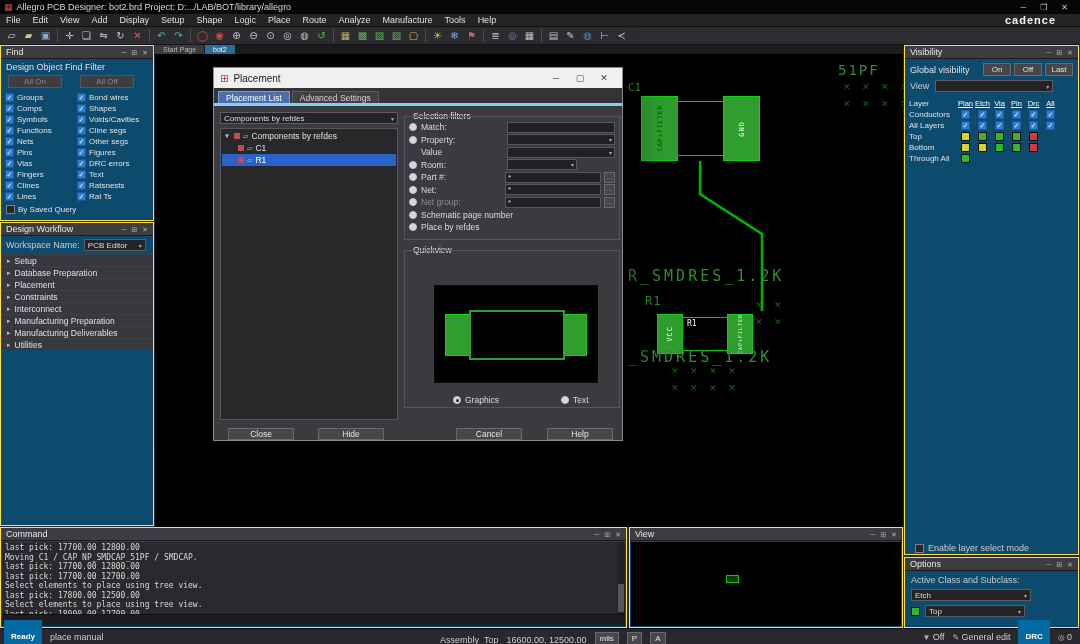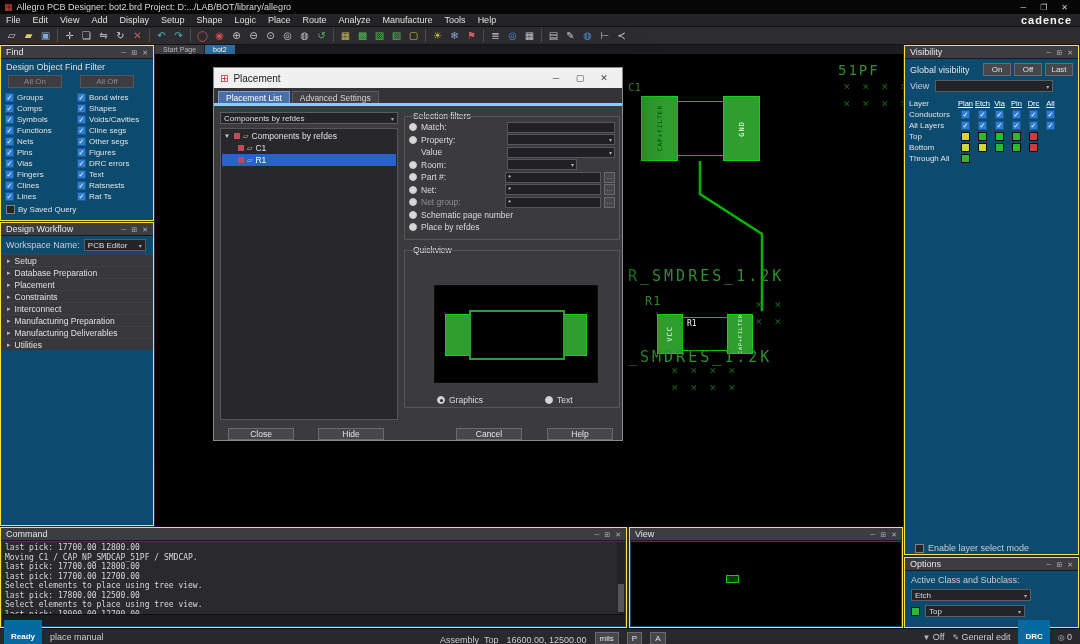--- a/index.html
+++ b/index.html
@@ -8,21 +8,21 @@
   #root{position:relative;width:1080px;height:644px;background:#29292c;overflow:hidden}
 
   
   #titlebar{position:absolute;left:0;top:0;width:1080px;height:14px;background:#060606;
     display:flex;align-items:center;gap:4px;padding:0 4px;color:#d8d8d8;font-size:9px}
   #titlebar .appicon{color:#d04545;font-size:9px;line-height:14px}
   #titlebar .wctrl{margin-left:auto;display:flex;gap:14px;padding-right:8px;color:#cfcfcf;font-size:8px}
   #menubar{position:absolute;left:0;top:14px;width:1080px;height:13px;background:#242427;
     display:flex;align-items:center;border-bottom:1px solid #101012}
   .menu-item{padding:11px 6px;color:#e0e0e0;font-size:9px}
-  #brand{margin-left:auto;padding-right:8px;color:#f5f5f5;font-size:11px;font-weight:bold;letter-spacing:1px}
+  #brand{margin-left:auto;padding-right:24px;color:#f5f5f5;font-size:11px;font-weight:bold;letter-spacing:1px}
   #toolbar{position:absolute;left:0;top:27px;width:1080px;height:18px;background:#2d2d31;
     border-bottom:1px solid #151517;display:flex;align-items:center;padding:0 3px}
   .tbtn{width:15px;height:15px;margin:0 1px;display:flex;align-items:center;justify-content:center;
     font-size:10px;border-radius:2px}
   .tsep{width:1px;height:13px;background:#4d4d52;margin:0 3px}
 
   
   #tabstrip{position:absolute;left:155px;top:45px;width:748px;height:9px;background:#1d1d20;display:flex}
   .tab{padding:0 8px;font-size:7px;line-height:9px;color:#bbb;background:#3a3a3f;margin-right:1px}
   .tab.active{background:#2f6f9f;color:#fff}
@@ -156,21 +156,21 @@
   .fsel::after{content:"▾";margin-left:auto;font-size:6px;color:#aaa}
   .fsel.narrow{width:70px}
   .fbrowse{width:11px;height:11px;margin-left:3px;background:#47474b;border:1px solid #69696e;
     color:#ccc;font-size:6px;line-height:9px;text-align:center;flex:none}
   #qv-group{left:190px;top:182px;width:216px;height:158px}
   #qv-legend{left:196px;top:177px}
   #qv-box{position:absolute;left:29px;top:34px;width:164px;height:98px;background:#000;border:1px solid #0a0a0a}
   .qv-pad{position:absolute;top:28px;width:30px;height:42px;background:#2f9e2f;border:1px solid #15d015}
   #qv-body{position:absolute;left:34px;top:24px;width:96px;height:50px;border:2px solid #2f9e2f;background:#000}
   #qv-radios{position:absolute;left:0;top:144px;width:216px;display:flex}
-  #qv-radios .opt{display:flex;align-items:center;margin-left:32px}
+  #qv-radios .opt{display:flex;align-items:center;margin-left:48px}
   #qv-radios .opt+.opt{margin-left:62px}
   .dbtn{position:absolute;top:360px;width:66px;height:12px;background:#47474b;border:1px solid #69696e;
     color:#e6e6e6;font-size:8.5px;text-align:center;line-height:11px}
 </style>
 </head>
 <body>
 
 <div id="root">
 
   <div id="titlebar">

